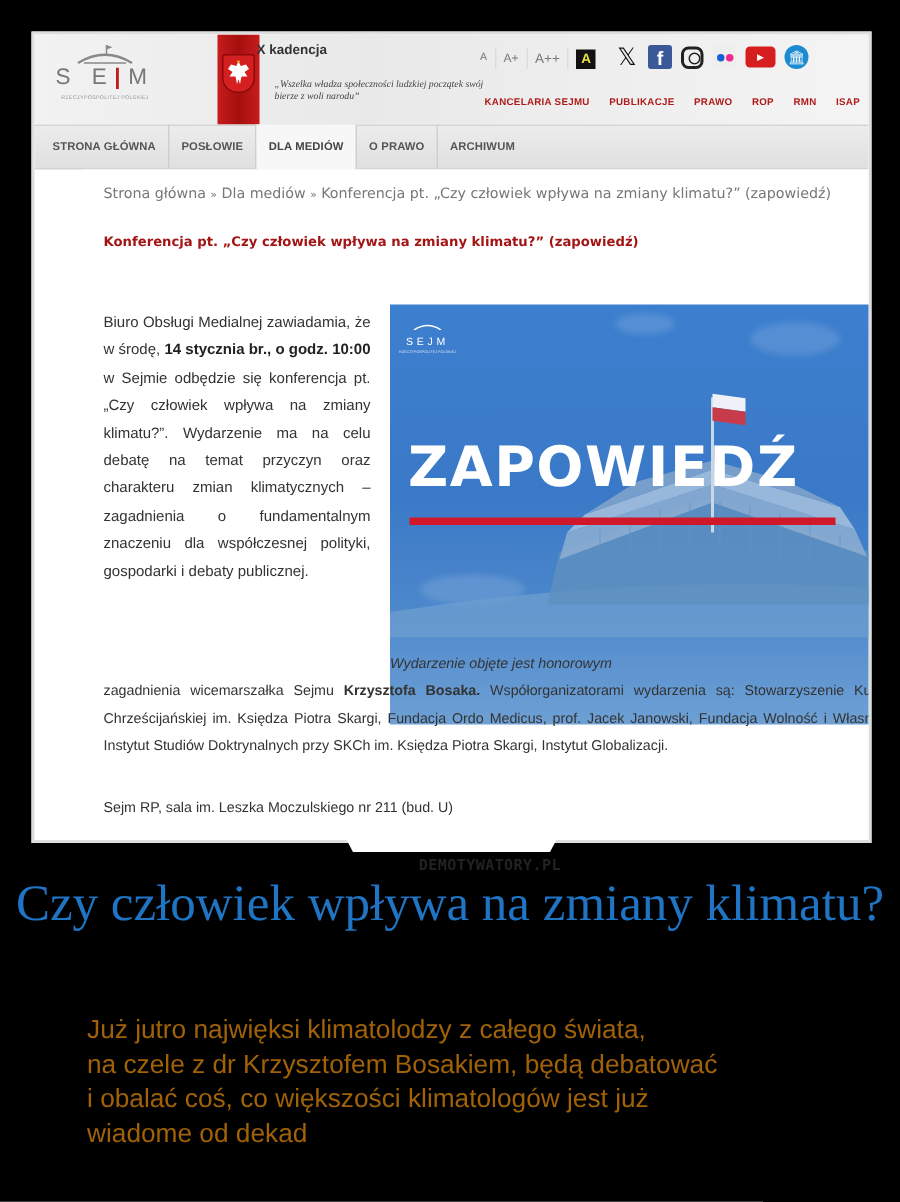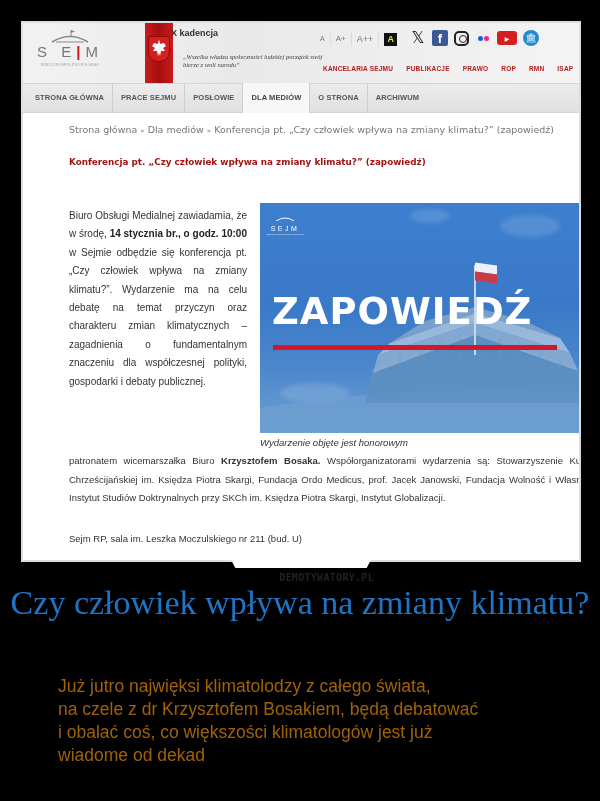--- a/index.html
+++ b/index.html
@@ -90,21 +90,21 @@
     position: absolute; right: 12px; top: 68px; font-family: "DejaVu Sans", sans-serif;
     font-size: 9.5px; color: #777;
   }
   .lead {
     position: absolute; left: 14px; top: 94px; width: 178px;
     font-size: 10px; line-height: 18.4px; color: #333; text-align: justify; text-align-last: left;
   }
   .lead b { color: #222; }
 
   .hero {
-    position: absolute; left: 205px; top: 90px; width: 339px; height: 230px; overflow: hidden;
+    position: absolute; left: 205px; top: 90px; width: 339px; height: 280px; overflow: hidden;
     background: linear-gradient(180deg, #3d7fcf 0%, #3a79c7 45%, #4a86cb 70%, #6ea0d4 100%);
   }
   .hero-logo { position: absolute; left: 5px; top: 4px; text-align: center; width: 40px; }
   .hero-logo .t { color: #fff; font-size: 7px; letter-spacing: 2.5px; line-height: 8px; }
   .hero-logo .s { color: #cfe0f5; font-size: 2.5px; }
   .hero-title {
     position: absolute; left: 12px; top: 87px; font-family: "DejaVu Sans", sans-serif;
     font-weight: bold; font-size: 37px; color: #fff; letter-spacing: 1px;
   }
   .hero-underline { position: absolute; left: 13px; top: 142px; width: 284px; height: 5px; background: #d0182a; }
@@ -195,24 +195,23 @@
       <span class="top-link">PUBLIKACJE</span>
       <span class="top-link">PRAWO</span>
       <span class="top-link">ROP</span>
       <span class="top-link">RMN</span>
       <span class="top-link">ISAP</span>
     </div>
   </div>
 
   <div class="nav">
     <span class="nav-item">STRONA GŁÓWNA</span>
-    <span class="nav-item">PRACE SEJMU</span>
     <span class="nav-item">POSŁOWIE</span>
     <span class="nav-item active">DLA MEDIÓW</span>
-    <span class="nav-item">O STRONA</span>
+    <span class="nav-item">O PRAWO</span>
     <span class="nav-item">ARCHIWUM</span>
   </div>
 
   <div class="content">
     <div class="breadcrumb">
       <span>Strona główna</span>
       <span style="font-size:7px">»</span>
       <span>Dla mediów</span>
       <span style="font-size:7px">»</span>
       <span>Konferencja pt. „Czy człowiek wpływa na zmiany klimatu?” (zapowiedź)</span>
@@ -257,21 +256,21 @@
           </svg>
         <div class="t">SEJM</div>
         <div class="s">RZECZYPOSPOLITEJ POLSKIEJ</div>
       </div>
       <div class="hero-title">ZAPOWIEDŹ</div>
       <div class="hero-underline"></div>
     </div>
 
     <div class="continuation">
       <span class="first-line">Wydarzenie objęte jest honorowym</span>
-      <span>patronatem wicemarszałka Biuro </span><b>Krzysztofem Bosaka.</b><span> Współorganizatorami wydarzenia są: Stowarzyszenie Kultury Chrześcijańskiej im. Księdza Piotra Skargi, Fundacja Ordo Medicus, prof. Jacek Janowski, Fundacja Wolność i Własność, Instytut Studiów Doktrynalnych przy SKCh im. Księdza Piotra Skargi, Instytut Globalizacji.</span>
+      <span>zagadnienia wicemarszałka Sejmu </span><b>Krzysztofa Bosaka.</b><span> Współorganizatorami wydarzenia są: Stowarzyszenie Kultury Chrześcijańskiej im. Księdza Piotra Skargi, Fundacja Ordo Medicus, prof. Jacek Janowski, Fundacja Wolność i Własność, Instytut Studiów Doktrynalnych przy SKCh im. Księdza Piotra Skargi, Instytut Globalizacji.</span>
     </div>
 
     <div class="location">Sejm RP, sala im. Leszka Moczulskiego nr 211 (bud. U)</div>
   </div>
 </div>
 
 <div class="demo-tab"></div>
 <div class="demo-tag">DEMOTYWATORY.PL</div>
 
 <div class="caption-title">Czy człowiek wpływa na zmiany klimatu?</div>

